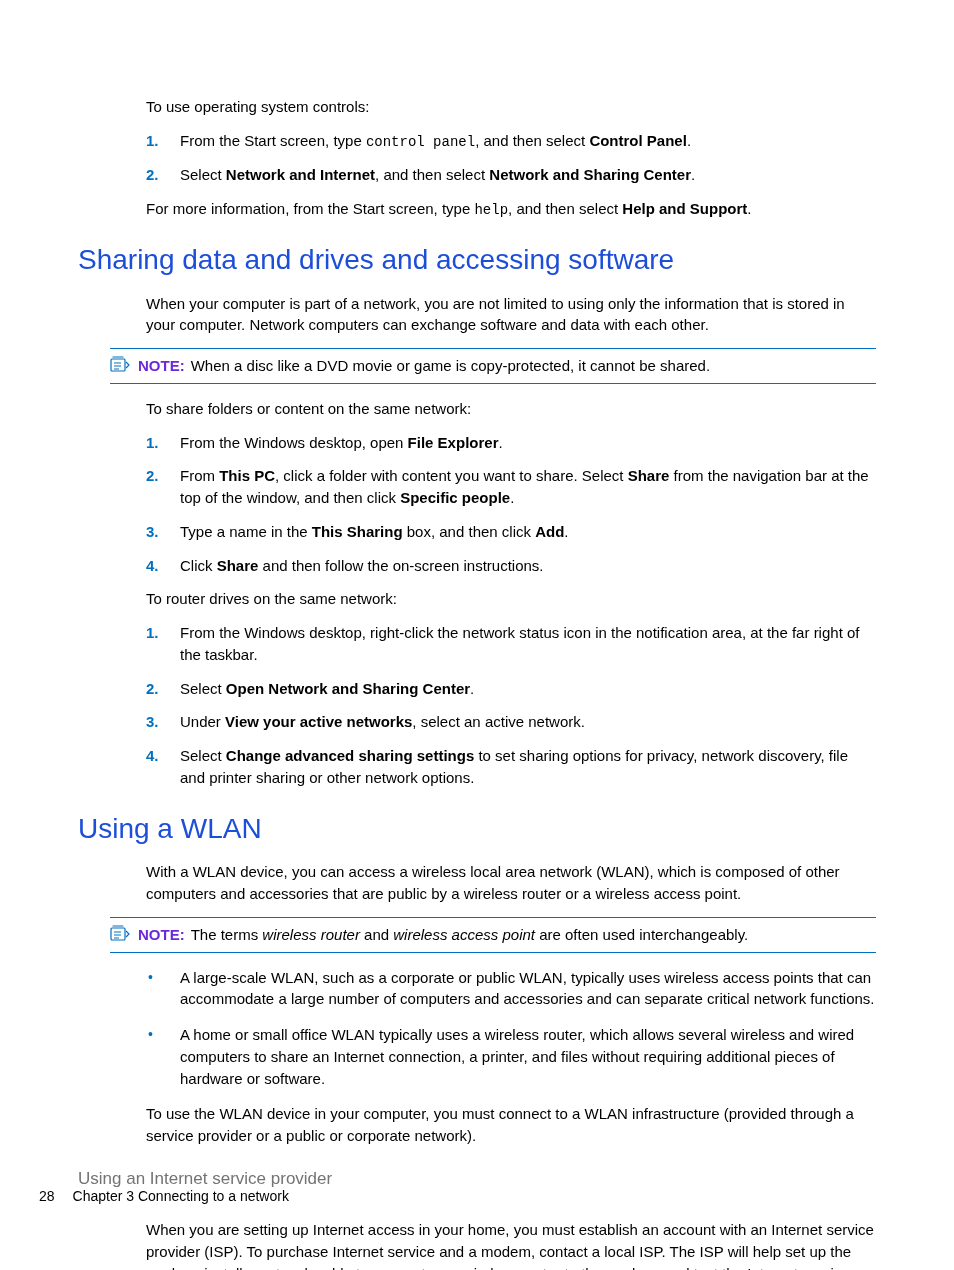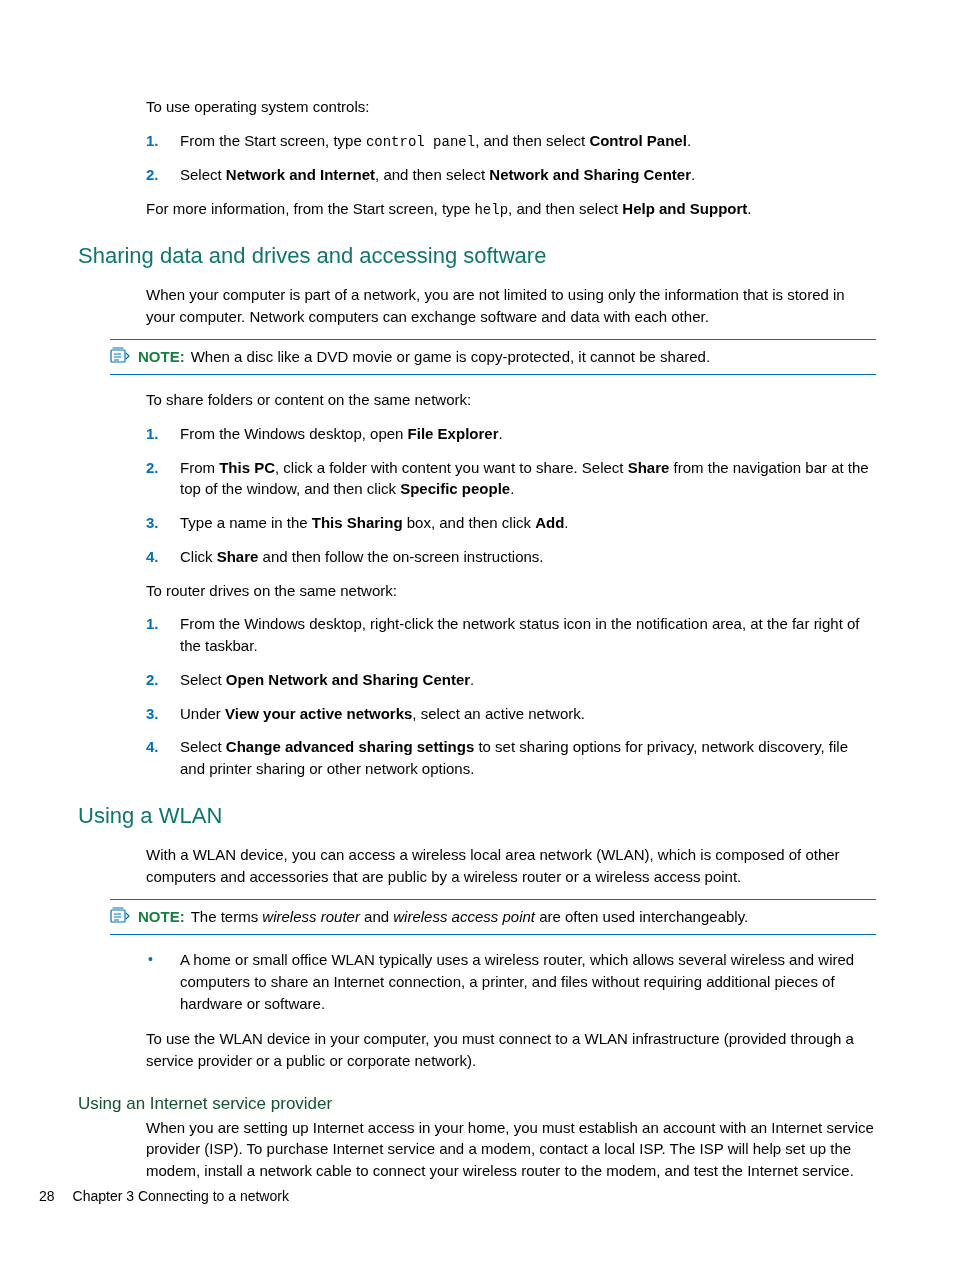--- a/index.html
+++ b/index.html
@@ -11,32 +11,32 @@
     background: #fff;
     width: 954px;
     height: 1270px;
     position: relative;
     padding: 96px 78px 0 78px;
   }
   .content-indent { margin-left: 68px; }
   p { margin-bottom: 12px; }
   .para-gap { margin-top: 4px; }
   h2 {
-    color: #0f766e;
-    font-size: 22px;
+    color: #1d4ed8;
+    font-size: 28px;
     font-weight: normal;
     margin-top: 20px;
     margin-bottom: 12px;
   }
   h3 {
-    color: #14532d;
+    color: #737373;
     font-size: 17px;
     font-weight: normal;
     margin-top: 20px;
-    margin-bottom: 0;
+    margin-bottom: 28px;
   }
   ol { list-style: none; counter-reset: item; margin-left: 68px; padding: 0; }
   ol > li {
     position: relative;
     padding-left: 34px;
     margin-bottom: 12px;
     counter-increment: item;
   }
   ol > li::before {
     content: counter(item) ".";
@@ -70,21 +70,21 @@
     display: flex;
     align-items: flex-start;
     gap: 8px;
   }
   .note-icon {
     flex: 0 0 auto;
     width: 20px;
     height: 18px;
     margin-top: 1px;
   }
-  .note-label { color: #15803d; font-weight: bold; margin-right: 6px; }
+  .note-label { color: #6d28d9; font-weight: bold; margin-right: 6px; }
   .note-text { flex: 1; }
   .footer {
     position: absolute;
     bottom: 64px;
     left: 39px;
     font-size: 14px;
   }
   .footer-pg { display: inline-block; margin-right: 18px; }
 </style>
 </head>
@@ -161,20 +161,21 @@
       <path d="M16 6 l3 3 l-3 3"></path>
       <path d="M4 7 h7 M4 10 h7 M4 13 h5" stroke-width="1"></path>
     </g>
   </svg>
   <div class="note-text">
     <span class="note-label">NOTE:</span><span>The terms </span><span class="italic">wireless router</span><span> and </span><span class="italic">wireless access point</span><span> are often used interchangeably.</span>
   </div>
 </div>
 
 <ul class="bullets">
+  <li>A large-scale WLAN, such as a corporate or public WLAN, typically uses wireless access points that can accommodate a large number of computers and accessories and can separate critical network functions.</li>
   <li>A home or small office WLAN typically uses a wireless router, which allows several wireless and wired computers to share an Internet connection, a printer, and files without requiring additional pieces of hardware or software.</li>
 </ul>
 
 <p class="content-indent">To use the WLAN device in your computer, you must connect to a WLAN infrastructure (provided through a service provider or a public or corporate network).</p>
 
 <h3>Using an Internet service provider</h3>
 <p class="content-indent">When you are setting up Internet access in your home, you must establish an account with an Internet service provider (ISP). To purchase Internet service and a modem, contact a local ISP. The ISP will help set up the modem, install a network cable to connect your wireless router to the modem, and test the Internet service.</p>
 
 <div class="footer">
   <span class="footer-pg">28</span><span>Chapter 3   Connecting to a network</span>

